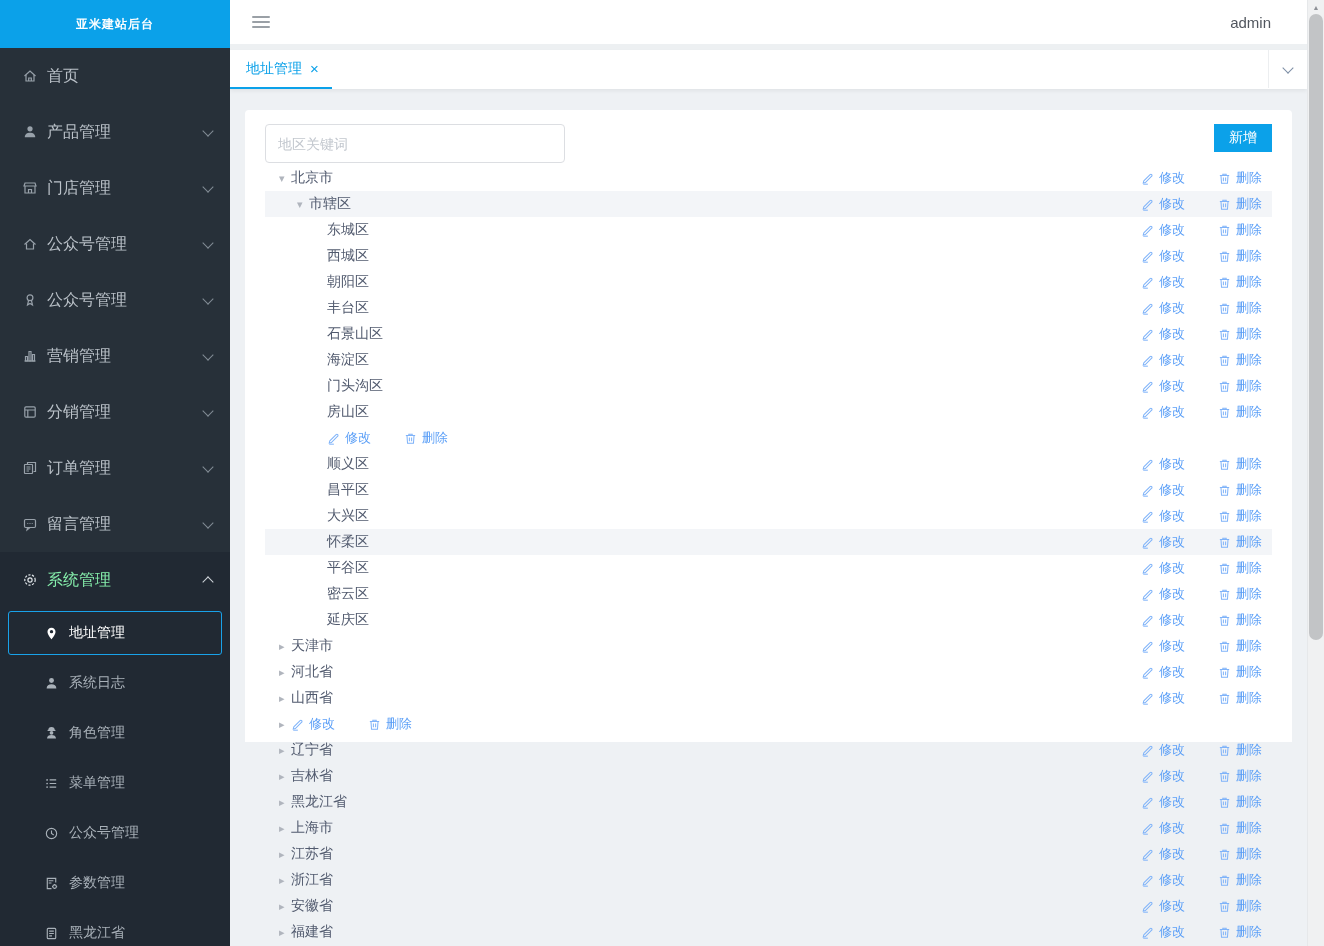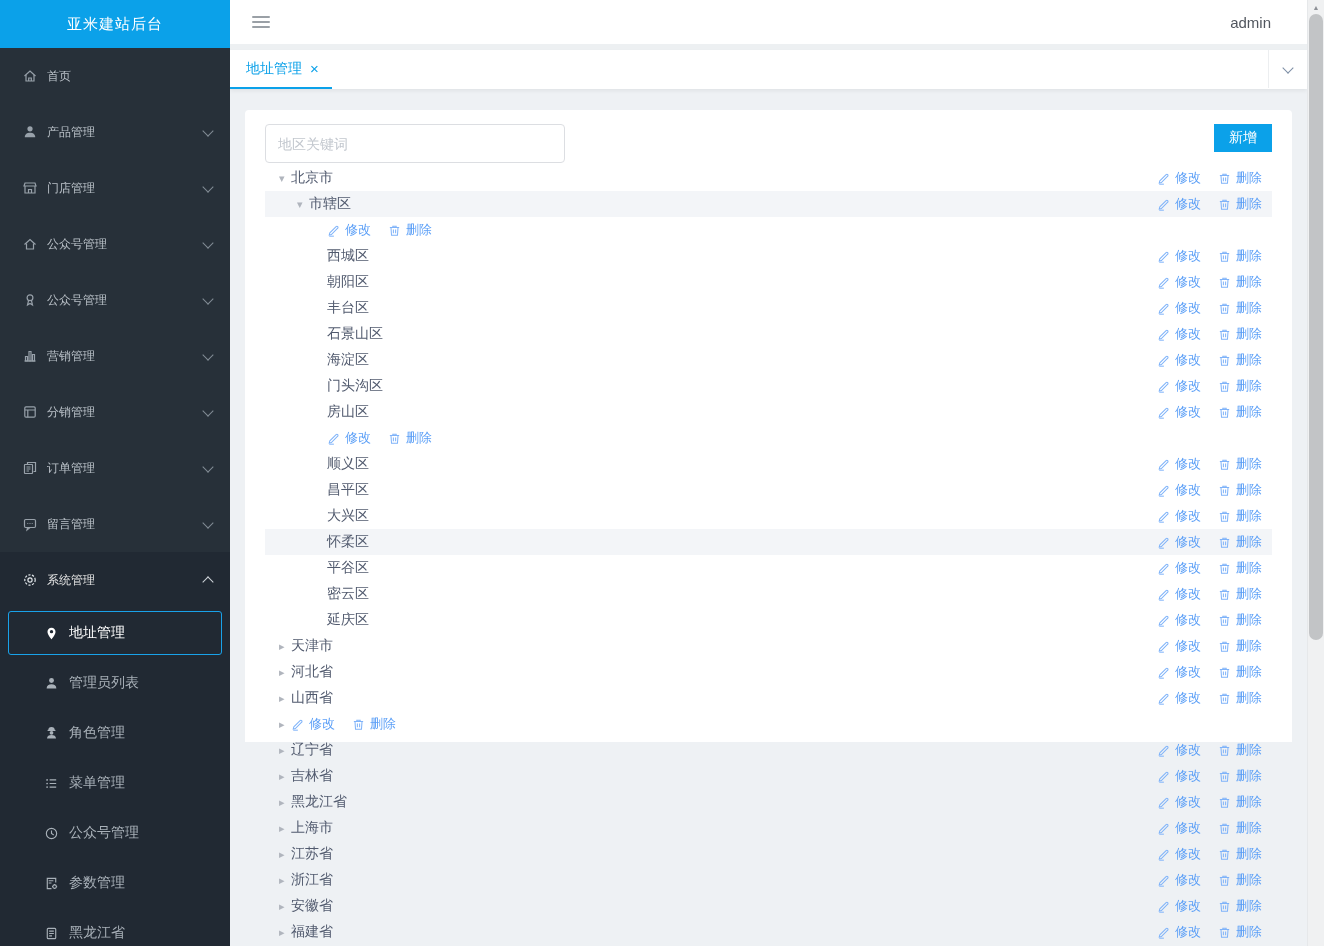--- a/index.html
+++ b/index.html
@@ -4,30 +4,30 @@
 <style>
   html,body{margin:0;padding:0;}
   body{
     width:1324px;height:946px;position:relative;overflow:hidden;
     font-family:"Liberation Sans","DejaVu Sans",sans-serif;
     background:#eef1f4;-webkit-font-smoothing:antialiased;
   }
   
   .sidebar{position:absolute;left:0;top:0;width:230px;height:946px;background:#273039;z-index:5;}
   .logo{height:48px;background:#0ba1e9;color:#fff;display:flex;align-items:center;justify-content:center;
-        font-size:15px;font-weight:normal;letter-spacing:1px;}
-  .side-item{height:56px;display:flex;align-items:center;padding:0 18px 0 22px;color:#bac1c8;font-size:12px;cursor:pointer;}
+        font-size:12px;font-weight:bold;letter-spacing:1px;}
+  .side-item{height:56px;display:flex;align-items:center;padding:0 18px 0 22px;color:#bac1c8;font-size:16px;cursor:pointer;}
   .side-item .ico{width:16px;height:16px;margin-right:9px;color:#98a1aa;flex:none;}
   .side-item .ico svg,.sub-item .ico svg{display:block;width:100%;height:100%;}
   .side-item .lbl{flex:1;}
   .chev{width:7px;height:7px;border-right:1.4px solid #828c96;border-bottom:1.4px solid #828c96;
         transform:rotate(45deg);margin-top:-3px;flex:none;}
   .chev.up{transform:rotate(225deg);margin-top:4px;border-color:#cfd5da;}
   .side-group{background:#212933;}
-  .side-group .group-head{color:#e5e5e5;font-family:Liberation Mono, monospace;}
+  .side-group .group-head{color:#86efac;font-family:Liberation Mono, monospace;}
   .side-group .group-head .ico{color:#dfe4e8;}
   .sub-row{height:50px;display:flex;align-items:center;}
   .sub-item{flex:1;height:42px;margin:0 8px;display:flex;align-items:center;padding-left:35px;
             color:#a9b1b9;font-size:14px;border:1px solid transparent;border-radius:3px;cursor:pointer;}
   .sub-item .ico{width:15px;height:15px;margin-right:10px;flex:none;}
   .sub-item.active{color:#fff;border-color:#19a2ea;}
   
   .header{position:absolute;left:230px;top:0;width:1077px;height:44px;background:#fff;
           display:flex;align-items:center;justify-content:space-between;padding:0 36px 0 20px;box-sizing:border-box;z-index:3;}
   .hamburger{display:flex;flex-direction:column;gap:3px;cursor:pointer;padding:4px 2px;}
@@ -51,21 +51,21 @@
         padding:0 12px;font-size:14px;color:#515a6e;outline:none;background:#fff;}
   .search-input::placeholder{color:#c2c7ce;}
   .add-btn{height:28px;padding:0 15px;background:#0ba1e9;color:#fff;border:none;border-radius:0;
         font-size:14px;cursor:pointer;}
   
   .tree-row{height:26px;display:flex;align-items:center;font-size:14px;color:#515a6e;cursor:default;}
   .tree-row.hl{background:#f3f5f8;}
   .indent{flex:none;}
   .arrow{width:14px;flex:none;text-align:left;color:#b0b5bd;font-size:11px;cursor:pointer;padding-left:2px;box-sizing:border-box;}
   .row-label{flex:1;}
-  .row-actions{display:flex;align-items:center;gap:17px;color:#5b9ff7;font-size:13px;padding-right:10px;}
+  .row-actions{display:flex;align-items:center;gap:33px;color:#5b9ff7;font-size:13px;padding-right:10px;}
   .act{display:flex;align-items:center;gap:5px;cursor:pointer;}
   .act .aico{width:13px;height:13px;color:#7fb3f9;}
   .act .aico svg{display:block;width:100%;height:100%;}
   
   .scrollbar{position:absolute;right:0;top:0;width:17px;height:946px;background:#f0f1f2;
              border-left:1px solid #e6e8ea;box-sizing:border-box;z-index:10;}
   .sb-arrow{height:14px;display:flex;align-items:center;justify-content:center;color:#8d9096;font-size:7px;cursor:pointer;}
   .sb-thumb{position:absolute;top:14px;left:1px;width:14px;height:626px;background:#c2c4c6;border-radius:7px;cursor:pointer;}
 </style>
 </head>
@@ -191,21 +191,21 @@
           </div>
         </div>
         <div class="sub-row">
           <div class="sub-item">
             <span class="ico">
               <svg viewBox="0 0 16 16" fill="currentColor">
                 <circle cx="8" cy="4.8" r="2.6"></circle>
                 <path d="M2.8 13.2c0-3 2.3-4.4 5.2-4.4s5.2 1.4 5.2 4.4z"></path>
               </svg>
             </span>
-            <span class="lbl">管理员列表</span>
+            <span class="lbl">系统日志</span>
           </div>
         </div>
         <div class="sub-row">
           <div class="sub-item">
             <span class="ico">
               <svg viewBox="0 0 16 16" fill="currentColor">
                 <path d="M4.6 4.4a3.4 3.4 0 0 1 6.8 0z"></path>
                 <rect x="3.7" y="4.1" width="8.6" height="1.1" rx="0.5"></rect>
                 <circle cx="8" cy="7.3" r="2"></circle>
                 <path d="M3.2 13.4c0-2.6 2.1-3.8 4.8-3.8s4.8 1.2 4.8 3.8z"></path>
@@ -340,20 +340,21 @@
                 <path d="M5.8 6v4M8.2 6v4"></path>
               </svg>
             </span>
             <span>删除</span>
           </span>
         </span>
       </div>
       <div class="tree-row">
         <span class="indent" style="width: 48px;"></span>
         <span class="arrow"></span>
+        <span class="row-label">东城区</span>
         <span class="row-actions">
           <span class="act">
             <span class="aico">
               <svg viewBox="0 0 14 14" fill="none" stroke="currentColor" stroke-width="1.1">
                 <path d="M3 9.6 9.8 2.8a1.2 1.2 0 0 1 1.7 1.7L4.7 11.3l-2.3.6z"></path>
                 <path d="M2.4 13.1h5"></path>
               </svg>
             </span>
             <span>修改</span>
           </span>

